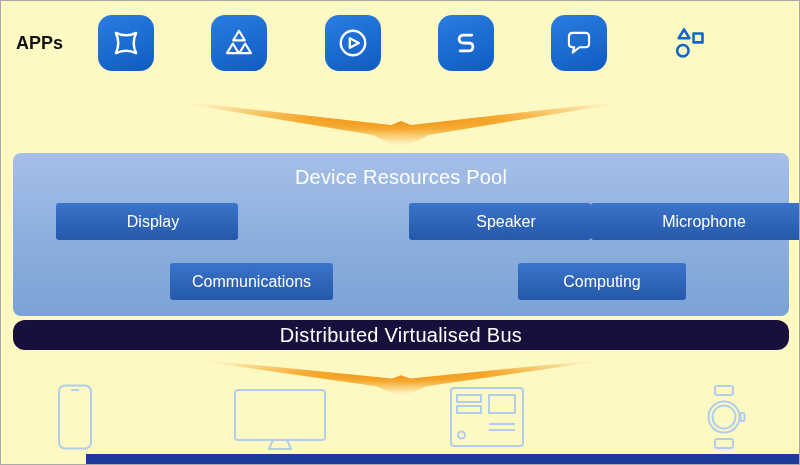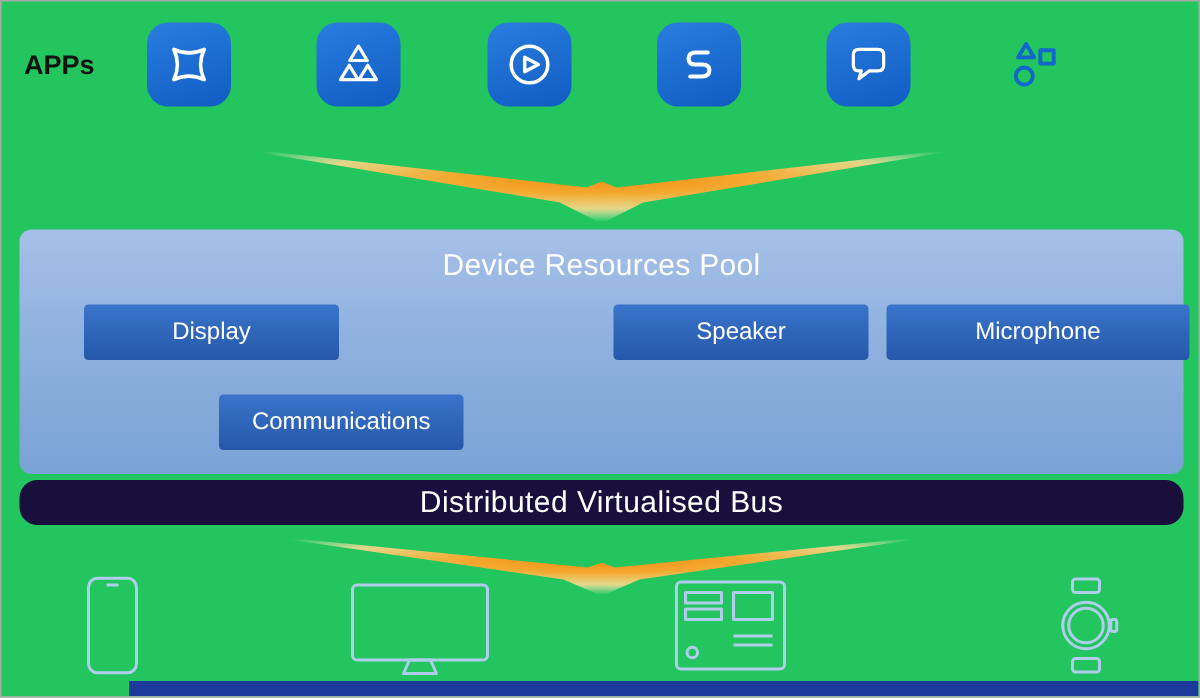--- a/index.html
+++ b/index.html
@@ -1,18 +1,18 @@
 <!DOCTYPE html>
 <html style="--app-tile: #0f5cc2; --pool-bg: #8fb1de; --resource-box: #2558a9; --bus-bar: #190f3d; --funnel-orange: #ef8d15; --device-outline: #b0cdec; --bottom-bar: #1b3a9c;"><head>
 <meta charset="utf-8">
 <style>
   html,body{margin:0;padding:0;background:#e8e8e8;}
   .canvas{
     position:relative;width:800px;height:465px;margin:0 auto;
-    background:#22c55e;border:1px solid #a9a9a9;box-sizing:border-box;
+    background:#fef9c3;border:1px solid #a9a9a9;box-sizing:border-box;
     font-family:"Liberation Sans",sans-serif;overflow:hidden;
   }
   .apps-label{
     position:absolute;left:15px;top:32px;font-size:18px;font-weight:600;color:#111;
   }
   .app-tile{
     position:absolute;top:14px;width:56px;height:56px;border-radius:14px;
     background:linear-gradient(160deg,#2a7de0,var(--app-tile,#0f5cc2));
     display:flex;align-items:center;justify-content:center;
   }
@@ -29,21 +29,21 @@
   }
   .pool-title{
     position:absolute;left:0;top:13px;width:100%;text-align:center;
     color:#fff;font-size:20px;font-weight:normal;letter-spacing:.2px;
   }
   .pool-box{
     position:absolute;height:37px;border-radius:3px;
     background:linear-gradient(180deg,#3a74ca,var(--resource-box,#2558a9));
     color:#fff;font-size:16px;display:flex;align-items:center;justify-content:center;
   }
-  .r1{top:50px;} .r2{top:110px;}
+  .r1{top:50px;padding-left:12px;} .r2{top:110px;margin-left:24px;}
   .bus{
     position:absolute;left:12px;top:319px;width:776px;height:30px;
     background:var(--bus-bar,#190f3d);color:#fff;
     display:flex;align-items:center;justify-content:center;
     font-size:20px;letter-spacing:.3px;border-radius:12px;
   }
   .device{position:absolute;}
   .bottom-bar{
     position:absolute;left:85px;right:0;bottom:0;height:10px;
     background:var(--bottom-bar,#1b3a9c);
@@ -103,20 +103,21 @@
     </defs>
     <polygon points="2,4 250,32 260,28 270,32 518,4 288,42 260,56 232,42" fill="url(#fg1)"></polygon>
   </svg>
 
   <div class="pool">
     <div class="pool-title">Device Resources Pool</div>
     <div class="pool-box r1" style="left:43px;width:170px">Display</div>
     <div class="pool-box r1" style="left:396px;width:170px">Speaker</div>
     <div class="pool-box r1" style="left:578px;width:202px">Microphone</div>
     <div class="pool-box r2" style="left:133px;width:163px">Communications</div>
+    <div class="pool-box r2" style="left:481px;width:168px">Computing</div>
   </div>
 
   <div class="bus">
     <span>Distributed Virtualised Bus</span>
   </div>
 
   <svg class="funnel funnel-bottom" viewBox="0 0 520 58" preserveAspectRatio="none">
     <defs>
       <radialGradient id="fg2" cx="50%" cy="42%" r="56%">
         <stop offset="0%" stop-color="#ef8d15"></stop>

